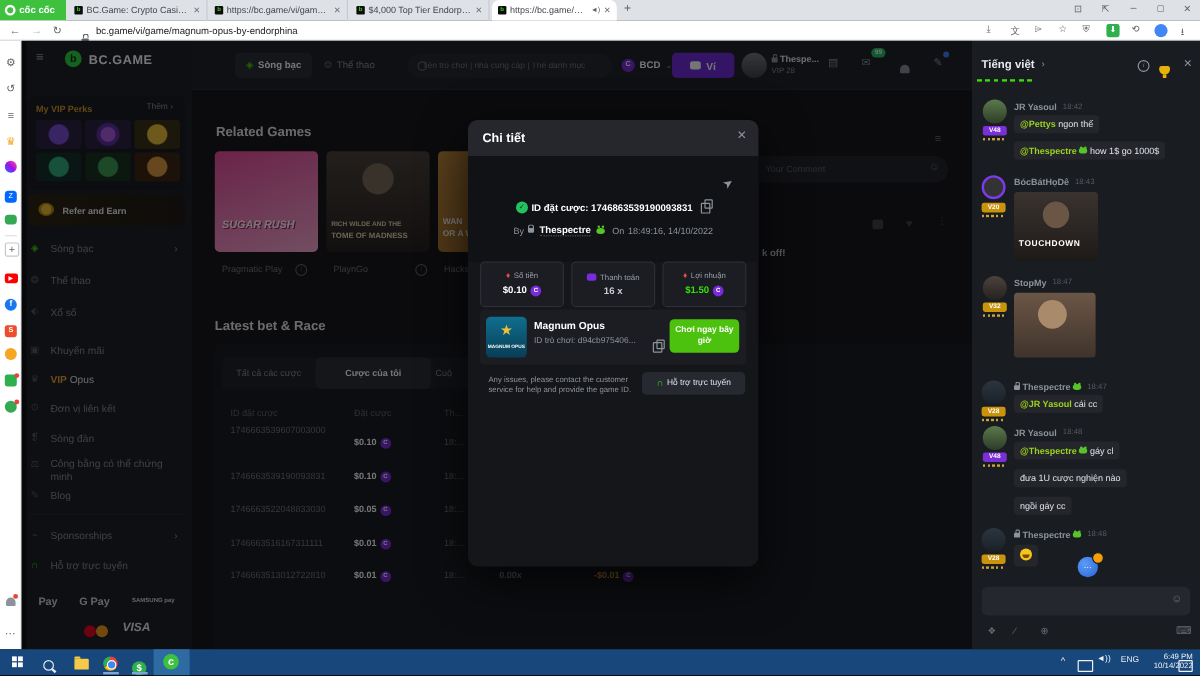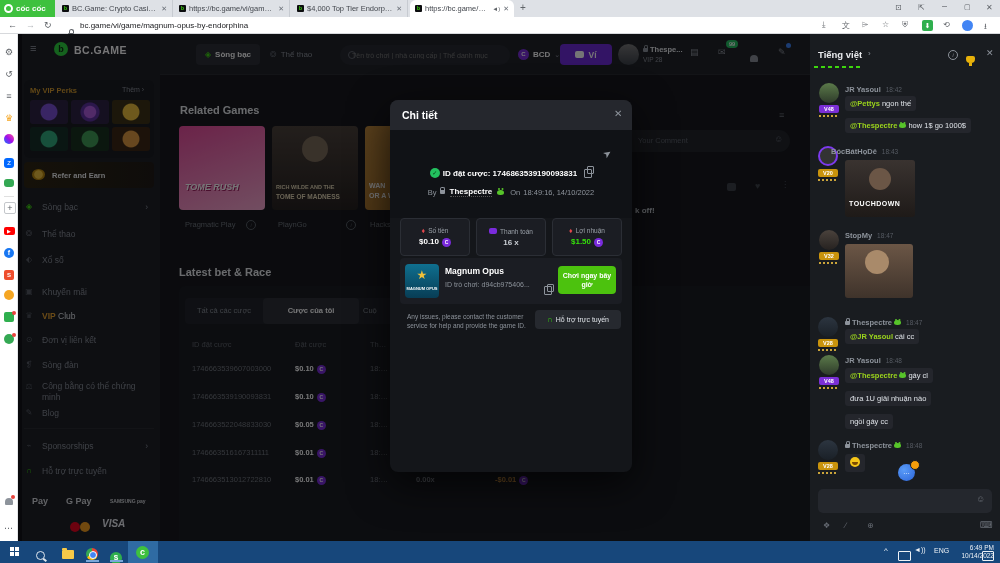--- a/index.html
+++ b/index.html
@@ -198,21 +198,21 @@
     <div class="navitem" style="top:221px">
       <span class="nico">⬖</span>
       <span>Xổ số</span>
     </div>
     <div class="navitem" style="top:253px">
       <span class="nico">▣</span>
       <span>Khuyến mãi</span>
     </div>
     <div class="navitem" style="top:277px">
       <span class="nico">♛</span>
-      <span><span class="b" style="color:#e7a12d">VIP</span><span style="color:#dfe3e8"> Club</span></span>
+      <span><span class="b" style="color:#e7a12d">VIP</span><span style="color:#dfe3e8"> Opus</span></span>
     </div>
     <div class="navitem" style="top:301px">
       <span class="nico">⊙</span>
       <span>Đơn vị liên kết</span>
     </div>
     <div class="navitem" style="top:326px">
       <span class="nico">❡</span>
       <span>Sòng đàn</span>
     </div>
     <div class="navitem" style="top:347px;width:118px;line-height:11px">
@@ -272,21 +272,21 @@
     <span class="a" style="left:672px;top:13px;font-size:9px;color:#8a8f98">▤</span>
     <span class="a" style="left:700px;top:13px;font-size:9px;color:#8a8f98">✉</span>
     <span class="a b" style="left:708px;top:6px;background:#23c15f;border-radius:5px;padding:1px 3px;font-size:5.5px;color:#fff">99</span>
     <span class="a" style="left:732px;top:14px"><span style="display:inline-block;width:8px;height:7px;background:#8a8f98;border-radius:4px 4px 1px 1px"></span></span>
     <span class="a" style="left:760px;top:13px;font-size:9px;color:#8a8f98">✎</span>
     <span class="a" style="left:768px;top:9px;width:5px;height:5px;border-radius:50%;background:#3b82f6"></span>
 
     <span class="a b" style="left:162px;top:70px;font-size:11px;color:#e6e8eb">Related Games</span>
 
     <div class="card" style="left:161px;top:92px;background:linear-gradient(160deg,#e84a9b,#f7a8d0)">
-      <span class="a b" style="left:6px;top:56px;font-size:9px;font-style:italic;color:#fff;text-shadow:1px 1px 0 #a02060;line-height:10px;width:70px">TOME RUSH</span>
+      <span class="a b" style="left:6px;top:56px;font-size:9px;font-style:italic;color:#fff;text-shadow:1px 1px 0 #a02060;line-height:10px;width:70px">SUGAR RUSH</span>
     </div>
     <div class="card" style="left:254px;top:92px;background:linear-gradient(#4a4038,#241f1c)">
       <span class="a" style="left:30px;top:10px;width:26px;height:26px;border-radius:50%;background:#7a6a58"></span>
       <span class="a b" style="left:4px;top:58px;font-size:5.5px;color:#e3d6b4">RICH WILDE AND THE</span>
       <span class="a b" style="left:4px;top:67px;font-size:6.5px;color:#e3d6b4">TOME OF MADNESS</span>
     </div>
     <div class="card" style="left:347px;top:92px;background:linear-gradient(120deg,#c28a3a,#8a5a16)">
       <span class="a b" style="left:4px;top:56px;font-size:7px;color:#fff">WAN</span>
       <span class="a b" style="left:4px;top:66px;font-size:7px;color:#fff">OR A W</span>
     </div>
@@ -299,21 +299,21 @@
     <span class="a b" style="left:161px;top:232px;font-size:11px;color:#e6e8eb">Latest bet &amp; Race</span>
     <div class="a" style="left:161px;top:252px;width:631px;height:255px;background:#17191d;border-radius:6px 0 0 0"></div>
     <div class="a" style="left:167px;top:264px;width:250px;height:26px;background:#1e2126;border-radius:4px"></div>
     <span class="a" style="left:167px;top:264px;width:78px;height:26px;line-height:26px;text-align:center;font-size:7.5px;color:#868c95">Tất cả các cược</span>
     <span class="a b" style="left:245px;top:264px;width:96px;height:26px;line-height:26px;text-align:center;font-size:7.5px;color:#fff;background:#2a2d34;border-radius:4px">Cược của tôi</span>
     <span class="a ell" style="left:345px;top:264px;width:27px;height:26px;line-height:26px;font-size:7.5px;color:#868c95">Cuộ</span>
     <span class="a" style="left:174px;top:306px;font-size:7.5px;color:#5d626a">ID đặt cược</span>
     <span class="a" style="left:277px;top:306px;font-size:7.5px;color:#5d626a">Đặt cược</span>
     <span class="a ell" style="left:352px;top:306px;width:20px;font-size:7.5px;color:#5d626a">Thời gian</span>
 
-    <span class="a ell" style="left:174px;top:330px;width:92px;font-size:7.5px;color:#70757d">1746663539607003000</span>
+    <span class="a ell" style="left:174px;top:320px;width:92px;font-size:7.5px;color:#70757d">1746663539607003000</span>
     <span class="a b" style="left:277px;top:330px;font-size:7.5px;color:#fff"><span>$0.10</span><span class="coin">C</span></span>
     <span class="a ell" style="left:352px;top:330px;width:20px;font-size:7.5px;color:#70757d">18:49:17</span>
     <span class="a ell" style="left:174px;top:358px;width:92px;font-size:7.5px;color:#70757d">1746663539190093831</span>
     <span class="a b" style="left:277px;top:358px;font-size:7.5px;color:#fff"><span>$0.10</span><span class="coin">C</span></span>
     <span class="a ell" style="left:352px;top:358px;width:20px;font-size:7.5px;color:#70757d">18:49:16</span>
     <span class="a ell" style="left:174px;top:386px;width:92px;font-size:7.5px;color:#70757d">1746663522048833030</span>
     <span class="a b" style="left:277px;top:386px;font-size:7.5px;color:#fff"><span>$0.05</span><span class="coin">C</span></span>
     <span class="a ell" style="left:352px;top:386px;width:20px;font-size:7.5px;color:#70757d">18:49:00</span>
     <span class="a ell" style="left:174px;top:414px;width:92px;font-size:7.5px;color:#70757d">1746663516167311111</span>
     <span class="a b" style="left:277px;top:414px;font-size:7.5px;color:#fff"><span>$0.01</span><span class="coin">C</span></span>
@@ -410,21 +410,21 @@
           <span>JR Yasoul</span>
           <span class="tm">18:42</span>
         </span>
       <span class="bub" style="left:35px;top:62px"><span class="mention">@Pettys</span><span> ngon thế</span></span>
       <span class="bub" style="left:35px;top:84px"><span class="mention">@Thespectre</span><span class="frog"></span><span> how 1$ go 1000$</span></span>
 
       
       <span class="av" style="left:8px;top:112px;background:#333;border:2px solid #7c3aed;box-sizing:border-box"></span>
       <span class="vbadge vg" style="left:8px;top:135px">V20</span>
       <span class="stars" style="left:8px;top:145px"></span>
-      <span class="nm" style="left:21px;top:113px">
+      <span class="nm" style="left:35px;top:113px">
           <span>BócBátHọDê</span>
           <span class="tm">18:43</span>
         </span>
       <div class="a" style="left:35px;top:126px;width:70px;height:57px;border-radius:3px;background:linear-gradient(#3a3330,#1e1a18);overflow:hidden">
         <span class="a" style="left:24px;top:8px;width:22px;height:22px;border-radius:50%;background:#6b5646"></span>
         <span class="a b" style="left:4px;top:40px;font-size:7px;color:#fff;letter-spacing:0.5px">TOUCHDOWN</span>
       </div>
 
       
       <span class="av" style="left:9px;top:196px;background:linear-gradient(#4a423c,#262220)"></span>
@@ -452,21 +452,21 @@
 
       
       <span class="av" style="left:9px;top:321px;background:linear-gradient(#5b7a4a,#2e3b2a)"></span>
       <span class="vbadge vp" style="left:9px;top:343px">V48</span>
       <span class="stars" style="left:9px;top:353px"></span>
       <span class="nm" style="left:35px;top:322px">
           <span>JR Yasoul</span>
           <span class="tm">18:48</span>
         </span>
       <span class="bub" style="left:35px;top:334px"><span class="mention">@Thespectre</span><span class="frog"></span><span> gáy cl</span></span>
-      <span class="bub" style="left:35px;top:357px">đưa 1U giải nhuận nào</span>
+      <span class="bub" style="left:35px;top:357px">đưa 1U cược nghiện nào</span>
       <span class="bub" style="left:35px;top:380px">ngồi gáy cc</span>
 
       
       <span class="av" style="left:8px;top:406px;background:linear-gradient(#2c3540,#1a2027)"></span>
       <span class="vbadge vg" style="left:8px;top:428px">V28</span>
       <span class="stars" style="left:8px;top:438px"></span>
       <span class="nm" style="left:35px;top:407px">
           <span class="lock"></span>
           <span>Thespectre</span>
           <span class="frog"></span>

